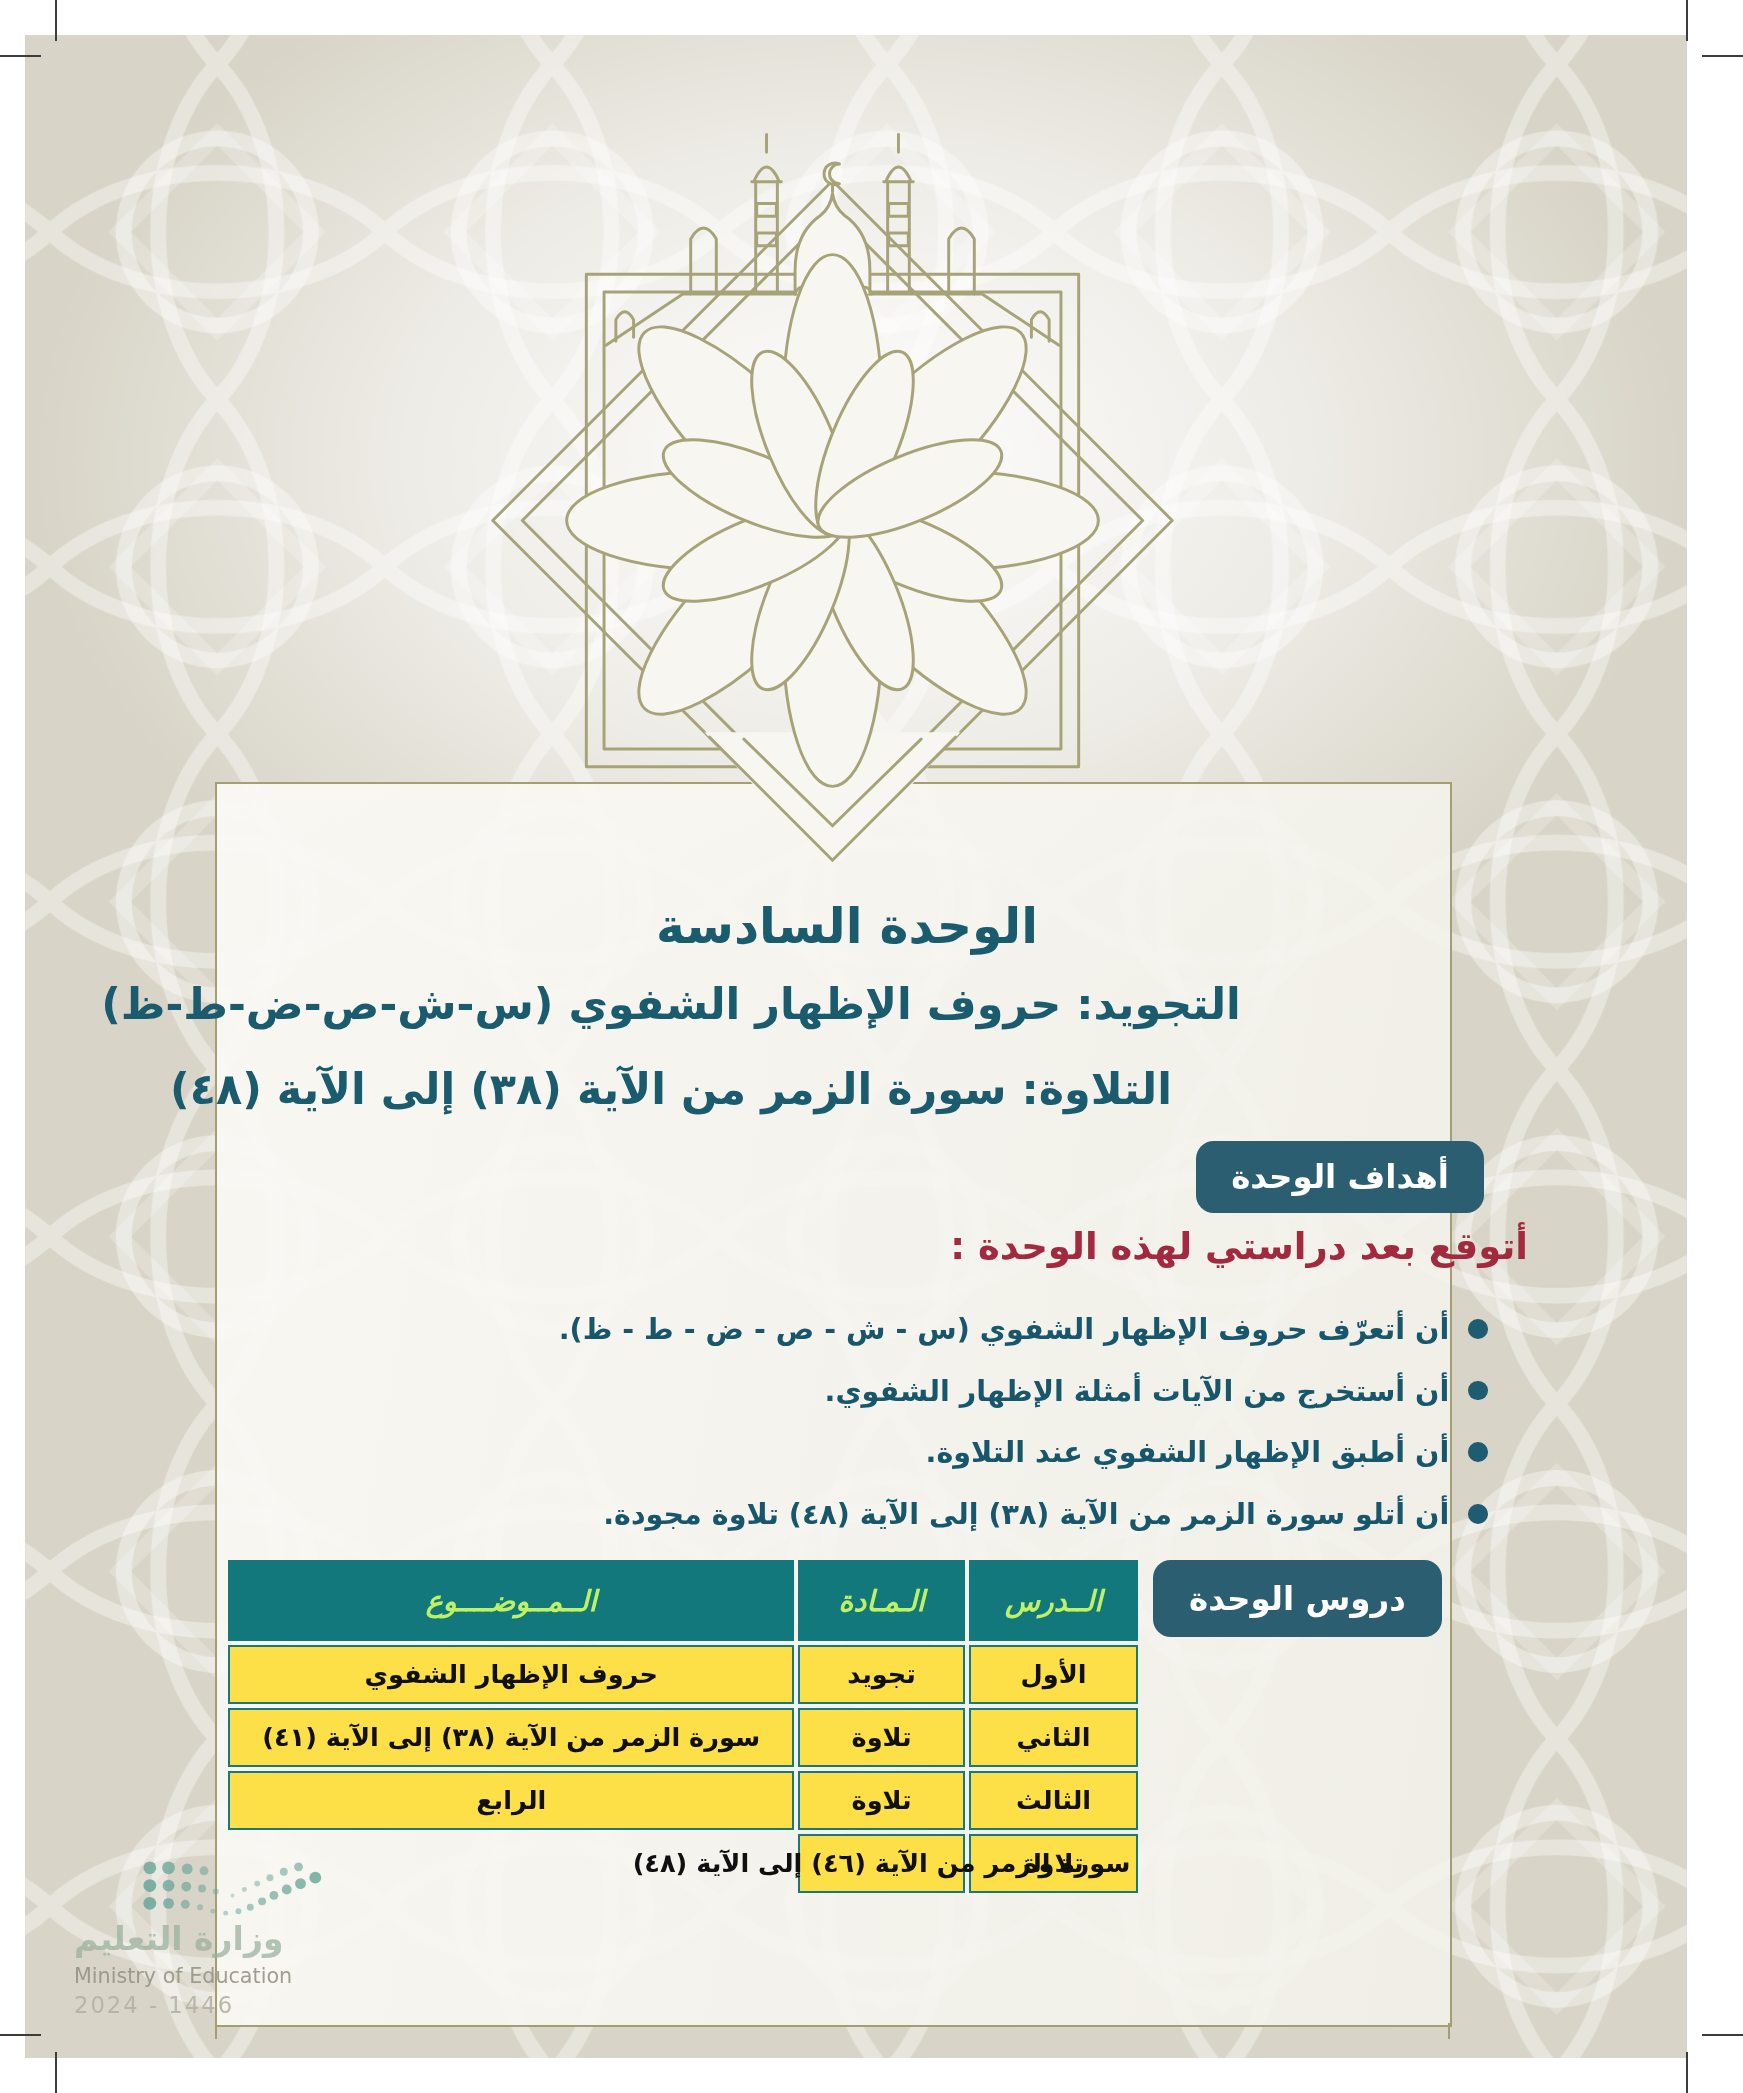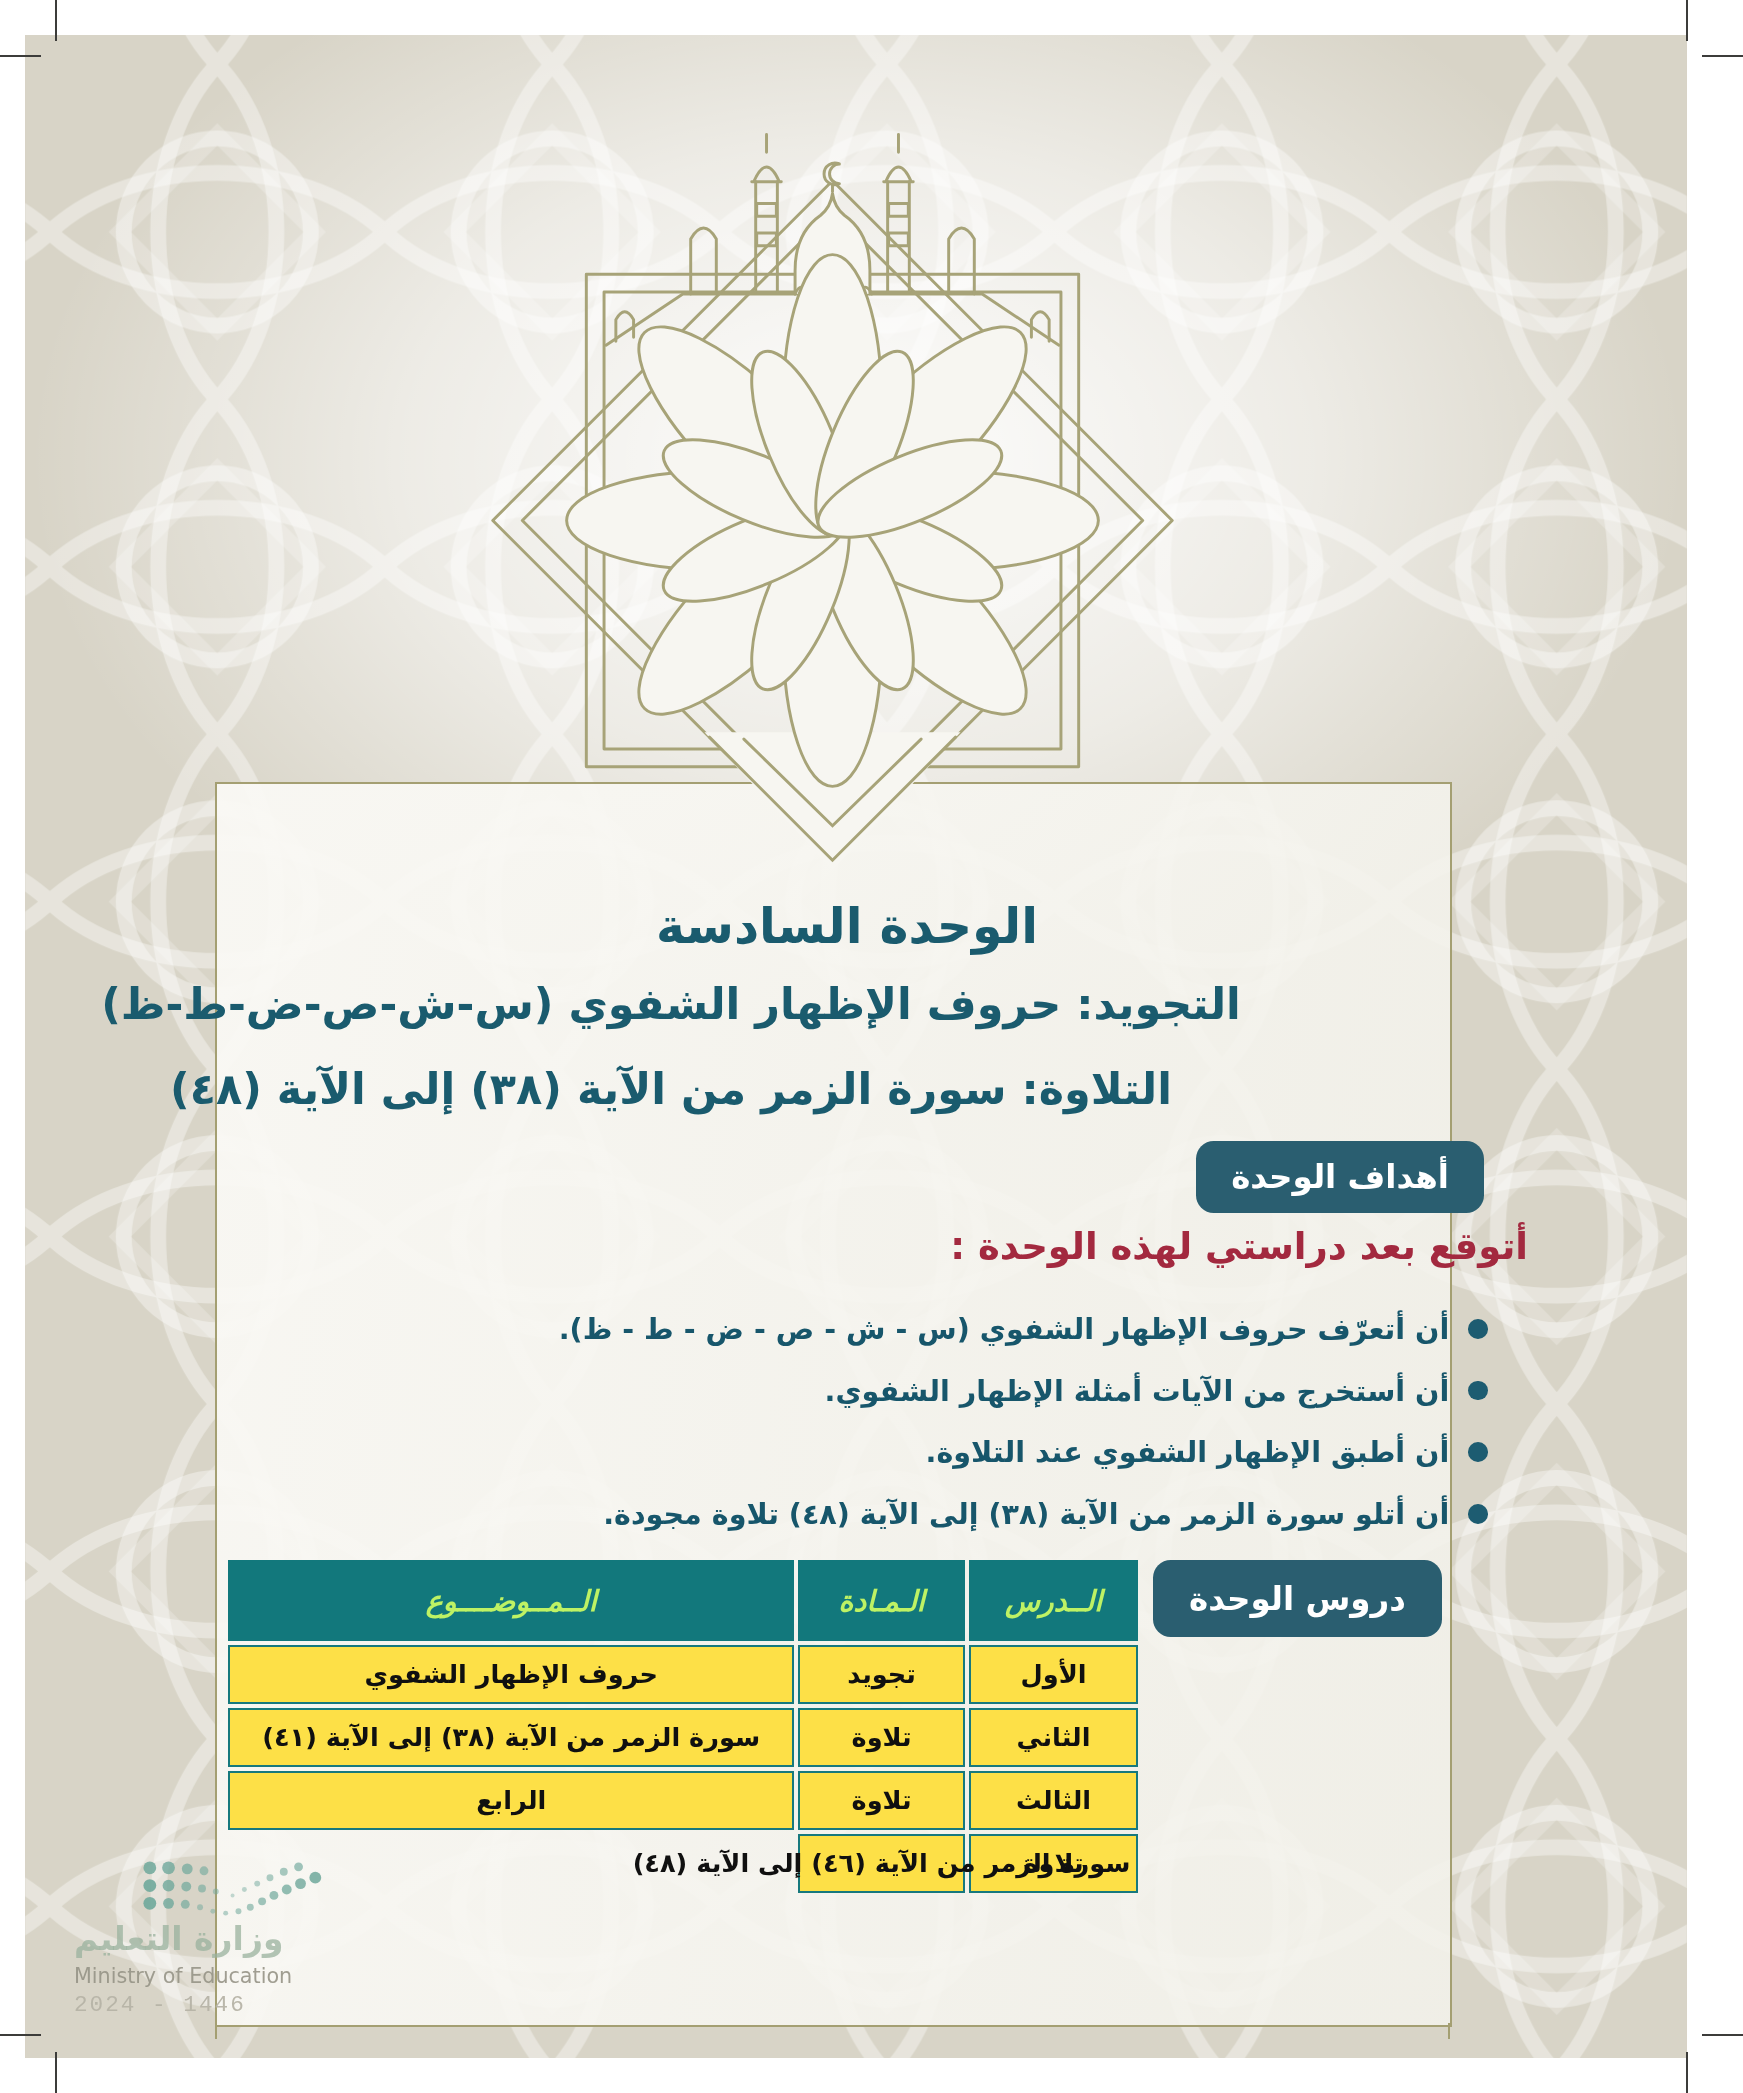--- a/index.html
+++ b/index.html
@@ -77,21 +77,21 @@
   .moe-ar{
     position:absolute;left:74px;top:1919px;direction:rtl;white-space:nowrap;
     font-size:33px;font-weight:bold;color:rgba(154,178,157,0.75);
   }
   .moe-en{
     position:absolute;left:74px;top:1964px;white-space:nowrap;
     font-size:20.7px;color:rgba(150,147,134,0.9);
   }
   .moe-years{
     position:absolute;left:74px;top:1992px;white-space:nowrap;letter-spacing:2px;
-    font-size:22.7px;color:rgba(182,179,166,0.95);font-family:Liberation Mono, monospace;
+    font-size:22.7px;color:rgba(182,179,166,0.95);
   }
 </style>
 </head>
 <body>
 
 <div class="page">
   <svg class="bg" width="1662" height="2023" aria-hidden="true" viewBox="0 0 1687 2054">
     <defs>
       <pattern id="geo" width="340" height="340" patternUnits="userSpaceOnUse" patternTransform="translate(25,30)">
         <g fill="none" stroke="#ffffff" stroke-opacity="0.38" stroke-width="16">

